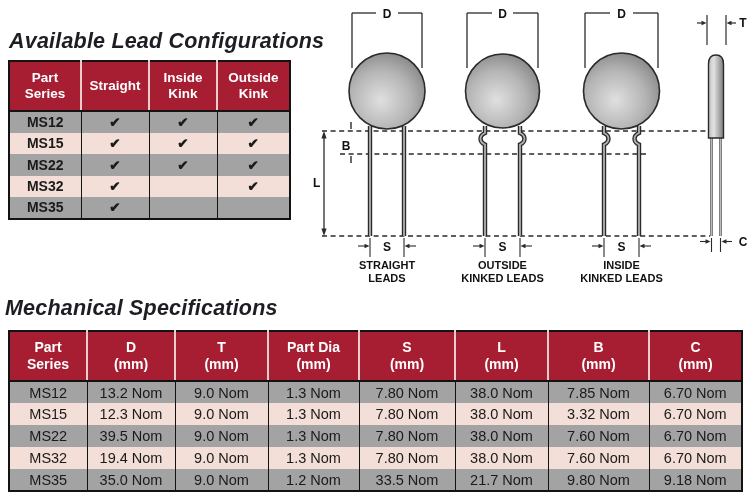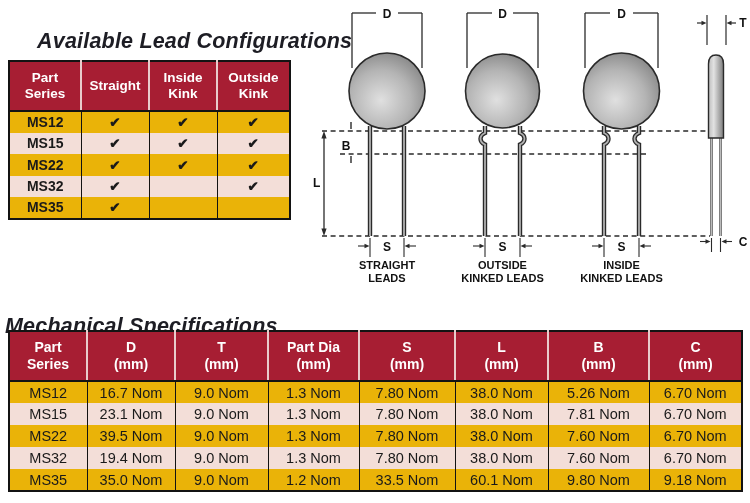--- a/index.html
+++ b/index.html
@@ -10,26 +10,26 @@
   * { box-sizing: border-box; }
   html, body { margin: 0; padding: 0; }
   body {
     width: 750px; height: 503px; position: relative; overflow: hidden;
     background: #ffffff; font-family: "Liberation Sans", sans-serif; color: var(--ink);
   }
   .section-title {
     position: absolute; font-style: italic; font-weight: bold;
     font-size: 21.5px; color: #1d1d24; letter-spacing: 0.2px; white-space: nowrap;
   }
-  #title-lead-config { left: 9px; top: 29px; margin-left: 28px; }
-  #title-mech-spec  { left: 5px; top: 314px; }
+  #title-lead-config { left: 9px; top: 29px; }
+  #title-mech-spec  { left: 5px; top: 296px; }
 
   table.spec {
     position: absolute; border-collapse: collapse; table-layout: fixed;
-    border: 2.5px solid #131313; background: #eab308; padding-left: 12px;
+    border: 2.5px solid #131313; background: #a3a3a3; padding-left: 12px;
   }
   table.spec th {
     background: var(--header_red); color: #ffffff; font-weight: bold;
     text-align: center; vertical-align: middle; line-height: 1.22;
     border-right: 2px solid #e9cccc; border-bottom: 2.5px solid #131313;
     padding: 0;
   }
   table.spec th:last-child { border-right: none; }
   table.spec td {
     text-align: center; vertical-align: middle; padding: 0;
@@ -165,36 +165,36 @@
         </th>
       <th>
           <div class="hdr2">C
 (mm)</div>
         </th>
     </tr>
   </thead>
   <tbody>
     <tr>
       <td>MS12</td>
-      <td>16.7 Nom</td>
+      <td>13.2 Nom</td>
       <td>9.0 Nom</td>
       <td>1.3 Nom</td>
       <td>7.80 Nom</td>
       <td>38.0 Nom</td>
-      <td>5.26 Nom</td>
+      <td>7.85 Nom</td>
       <td>6.70 Nom</td>
     </tr>
     <tr>
       <td>MS15</td>
-      <td>23.1 Nom</td>
+      <td>12.3 Nom</td>
       <td>9.0 Nom</td>
       <td>1.3 Nom</td>
       <td>7.80 Nom</td>
       <td>38.0 Nom</td>
-      <td>7.81 Nom</td>
+      <td>3.32 Nom</td>
       <td>6.70 Nom</td>
     </tr>
     <tr>
       <td>MS22</td>
       <td>39.5 Nom</td>
       <td>9.0 Nom</td>
       <td>1.3 Nom</td>
       <td>7.80 Nom</td>
       <td>38.0 Nom</td>
       <td>7.60 Nom</td>
@@ -209,21 +209,21 @@
       <td>38.0 Nom</td>
       <td>7.60 Nom</td>
       <td>6.70 Nom</td>
     </tr>
     <tr>
       <td>MS35</td>
       <td>35.0 Nom</td>
       <td>9.0 Nom</td>
       <td>1.2 Nom</td>
       <td>33.5 Nom</td>
-      <td>60.1 Nom</td>
+      <td>21.7 Nom</td>
       <td>9.80 Nom</td>
       <td>9.18 Nom</td>
     </tr>
   </tbody>
 </table>
 
 <svg id="diagram-svg" width="440" height="295" viewBox="0 0 440 295">
   <defs>
     <radialGradient id="discGrad" cx="42%" cy="62%" r="72%">
       <stop offset="0%" stop-color="#e0e0e0"></stop>

